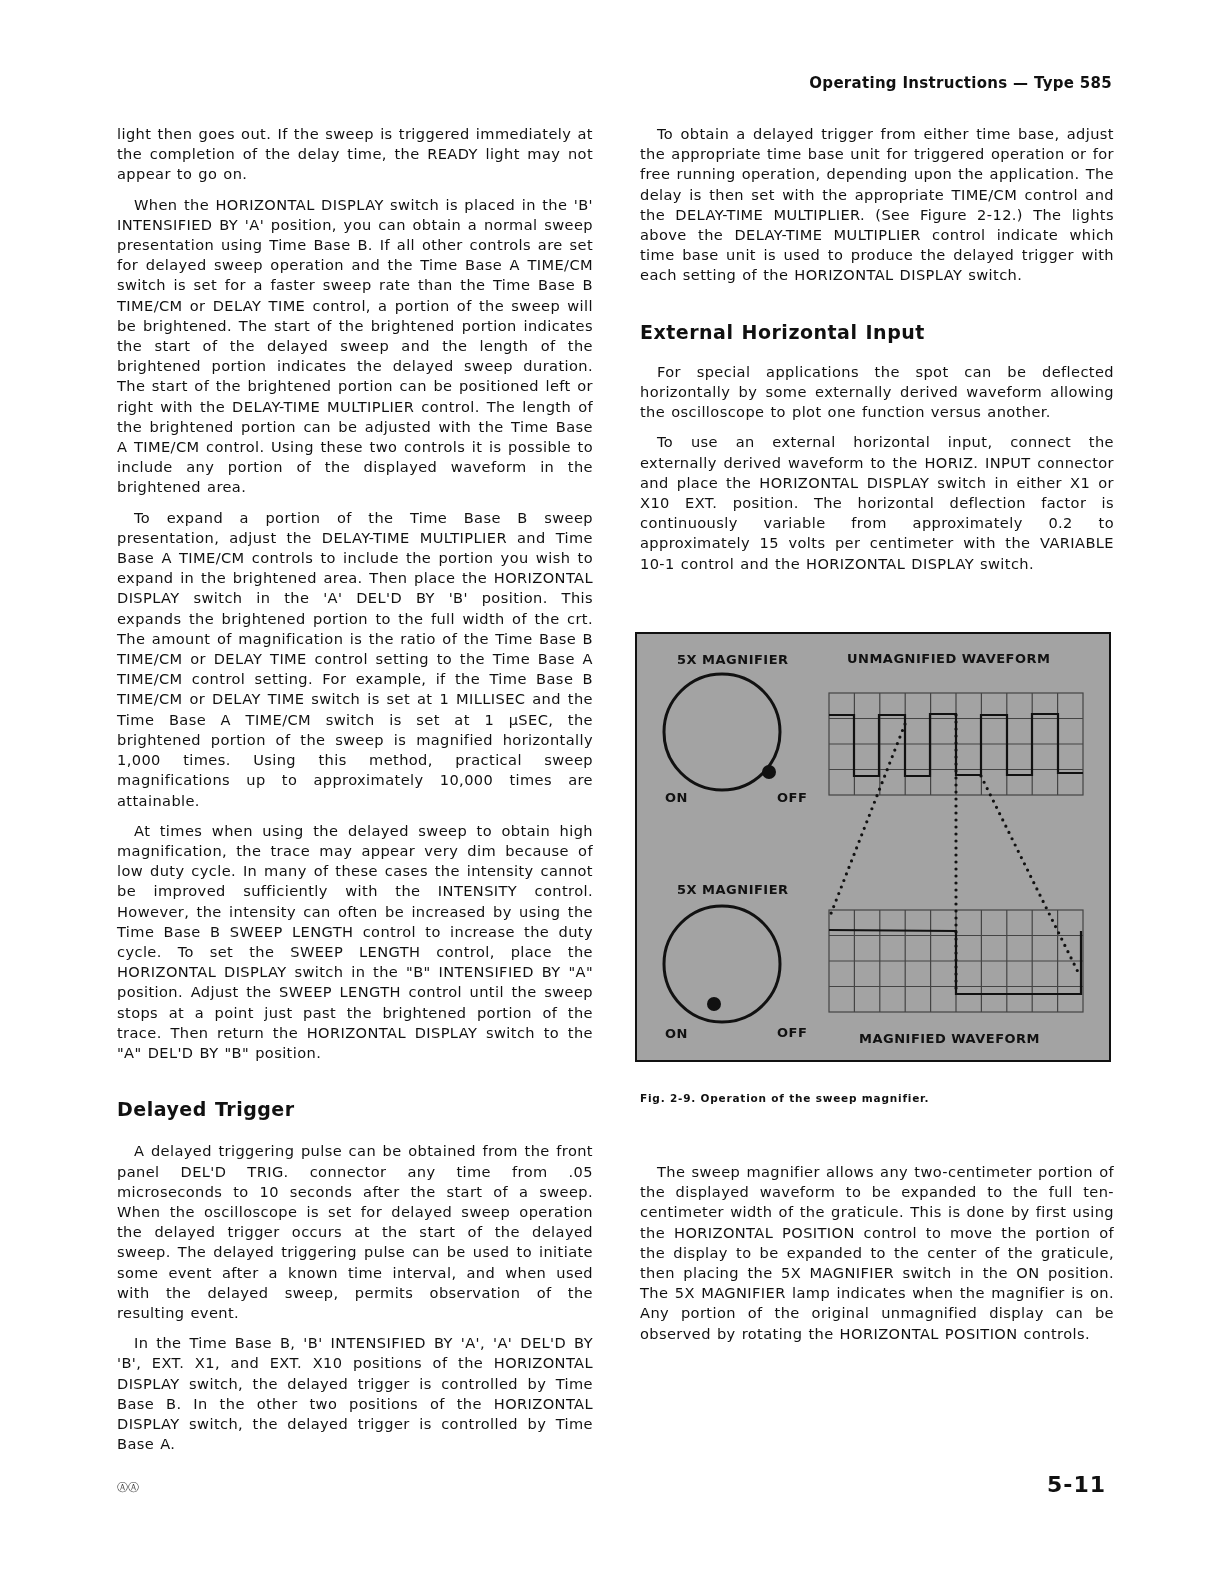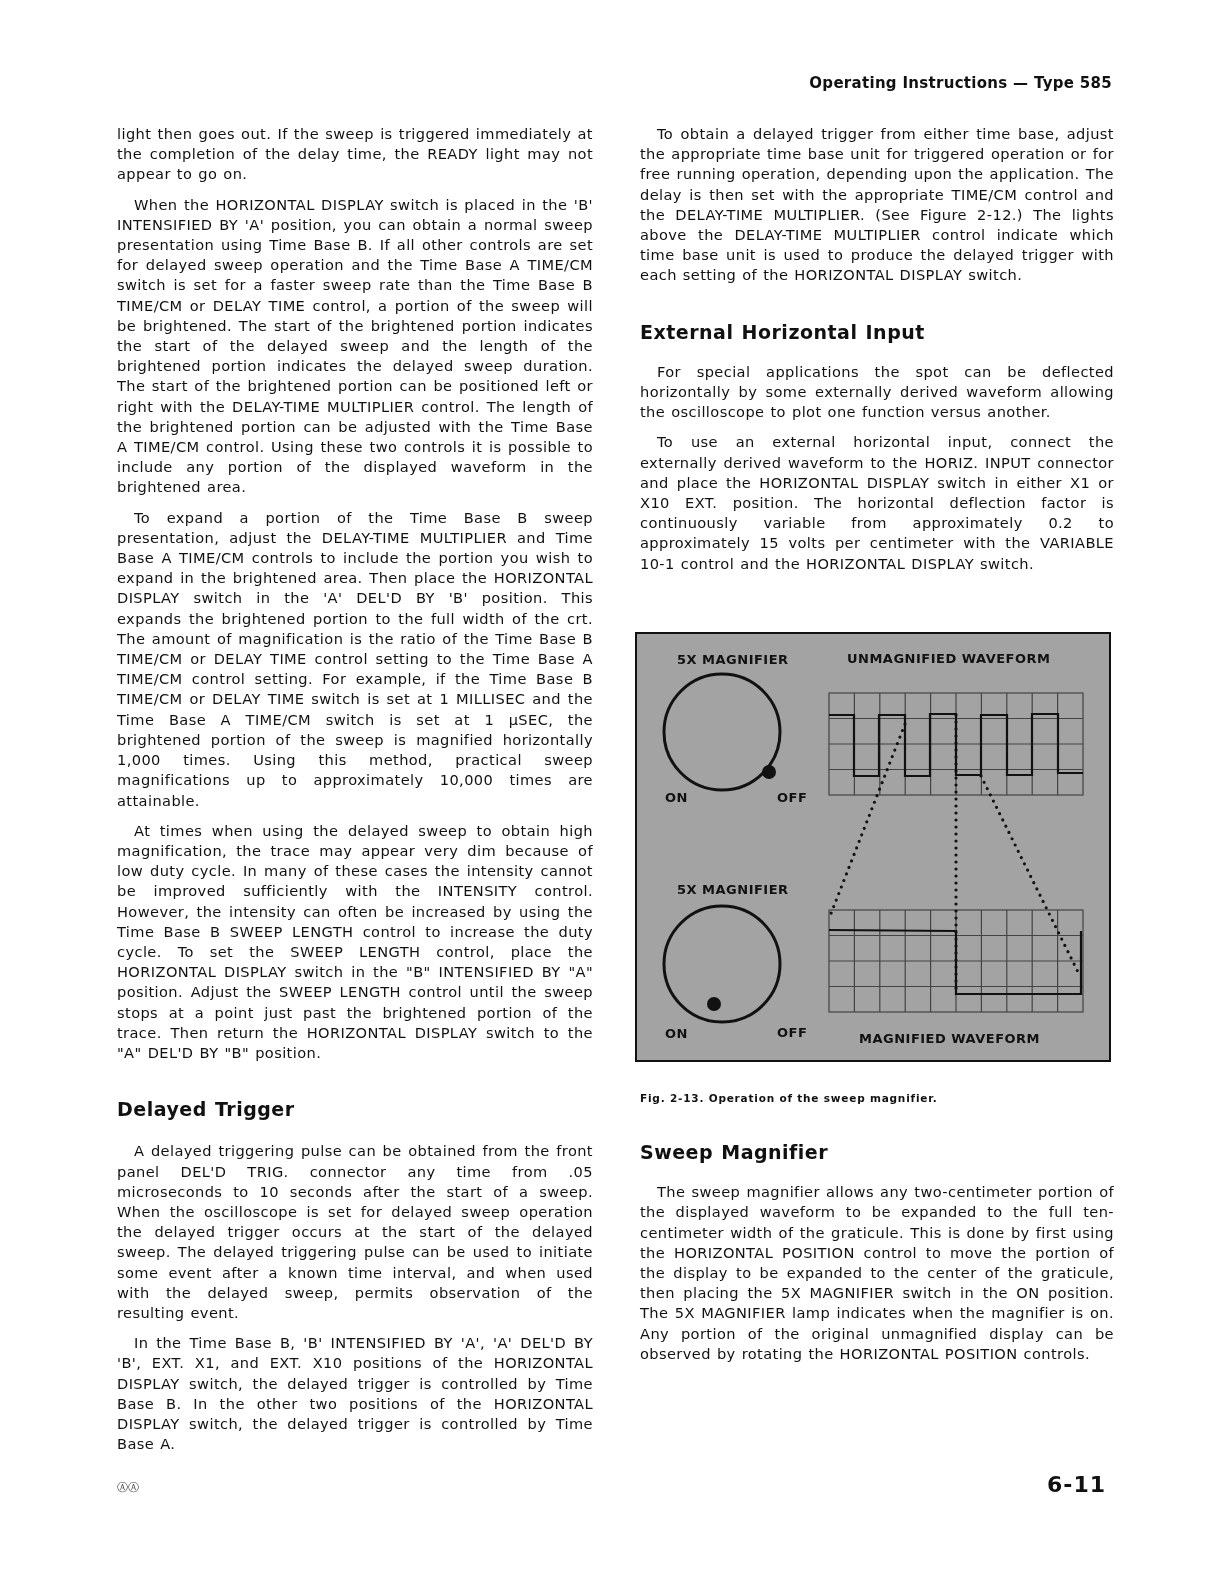--- a/index.html
+++ b/index.html
@@ -101,22 +101,21 @@
     <polyline fill="none" stroke="#111" stroke-width="2.2" points="192,296 319,297 319,360 444,360 444,297"></polyline>
 
     <g stroke="#111" stroke-width="3.2" stroke-linecap="round" stroke-dasharray="0 7" fill="none">
       <line x1="268" y1="90" x2="193" y2="282"></line>
       <line x1="319" y1="81" x2="319" y2="360"></line>
       <line x1="344" y1="142" x2="442" y2="340"></line>
     </g>
   </svg>
 </div>
 
-<div class="caption">Fig. 2-13. Operation of the sweep magnifier.</div>
+<div class="caption">Fig. 2-9. Operation of the sweep magnifier.</div>
 
 <div class="col right" style="top:1142px">
-  <h2>Sweep Magnifier</h2>
   <div style="height:20px"></div>
   <p>The sweep magnifier allows any two-centimeter portion of the displayed waveform to be expanded to the full ten-centimeter width of the graticule. This is done by first using the HORIZONTAL POSITION control to move the portion of the display to be expanded to the center of the graticule, then placing the 5X MAGNIFIER switch in the ON position. The 5X MAGNIFIER lamp indicates when the magnifier is on. Any portion of the original unmagnified display can be observed by rotating the HORIZONTAL POSITION controls.</p>
 </div>
 
 <div class="footer-mark">ⒶⒶ</div>
-<div class="page-num">6-11</div>
+<div class="page-num">5-11</div>
 
 </body></html>

